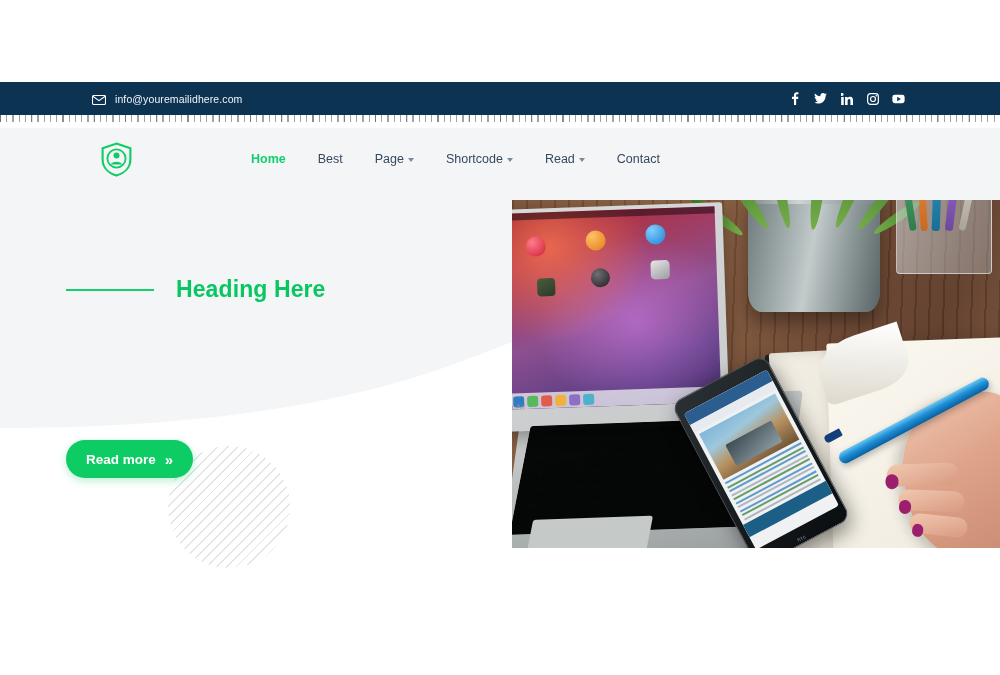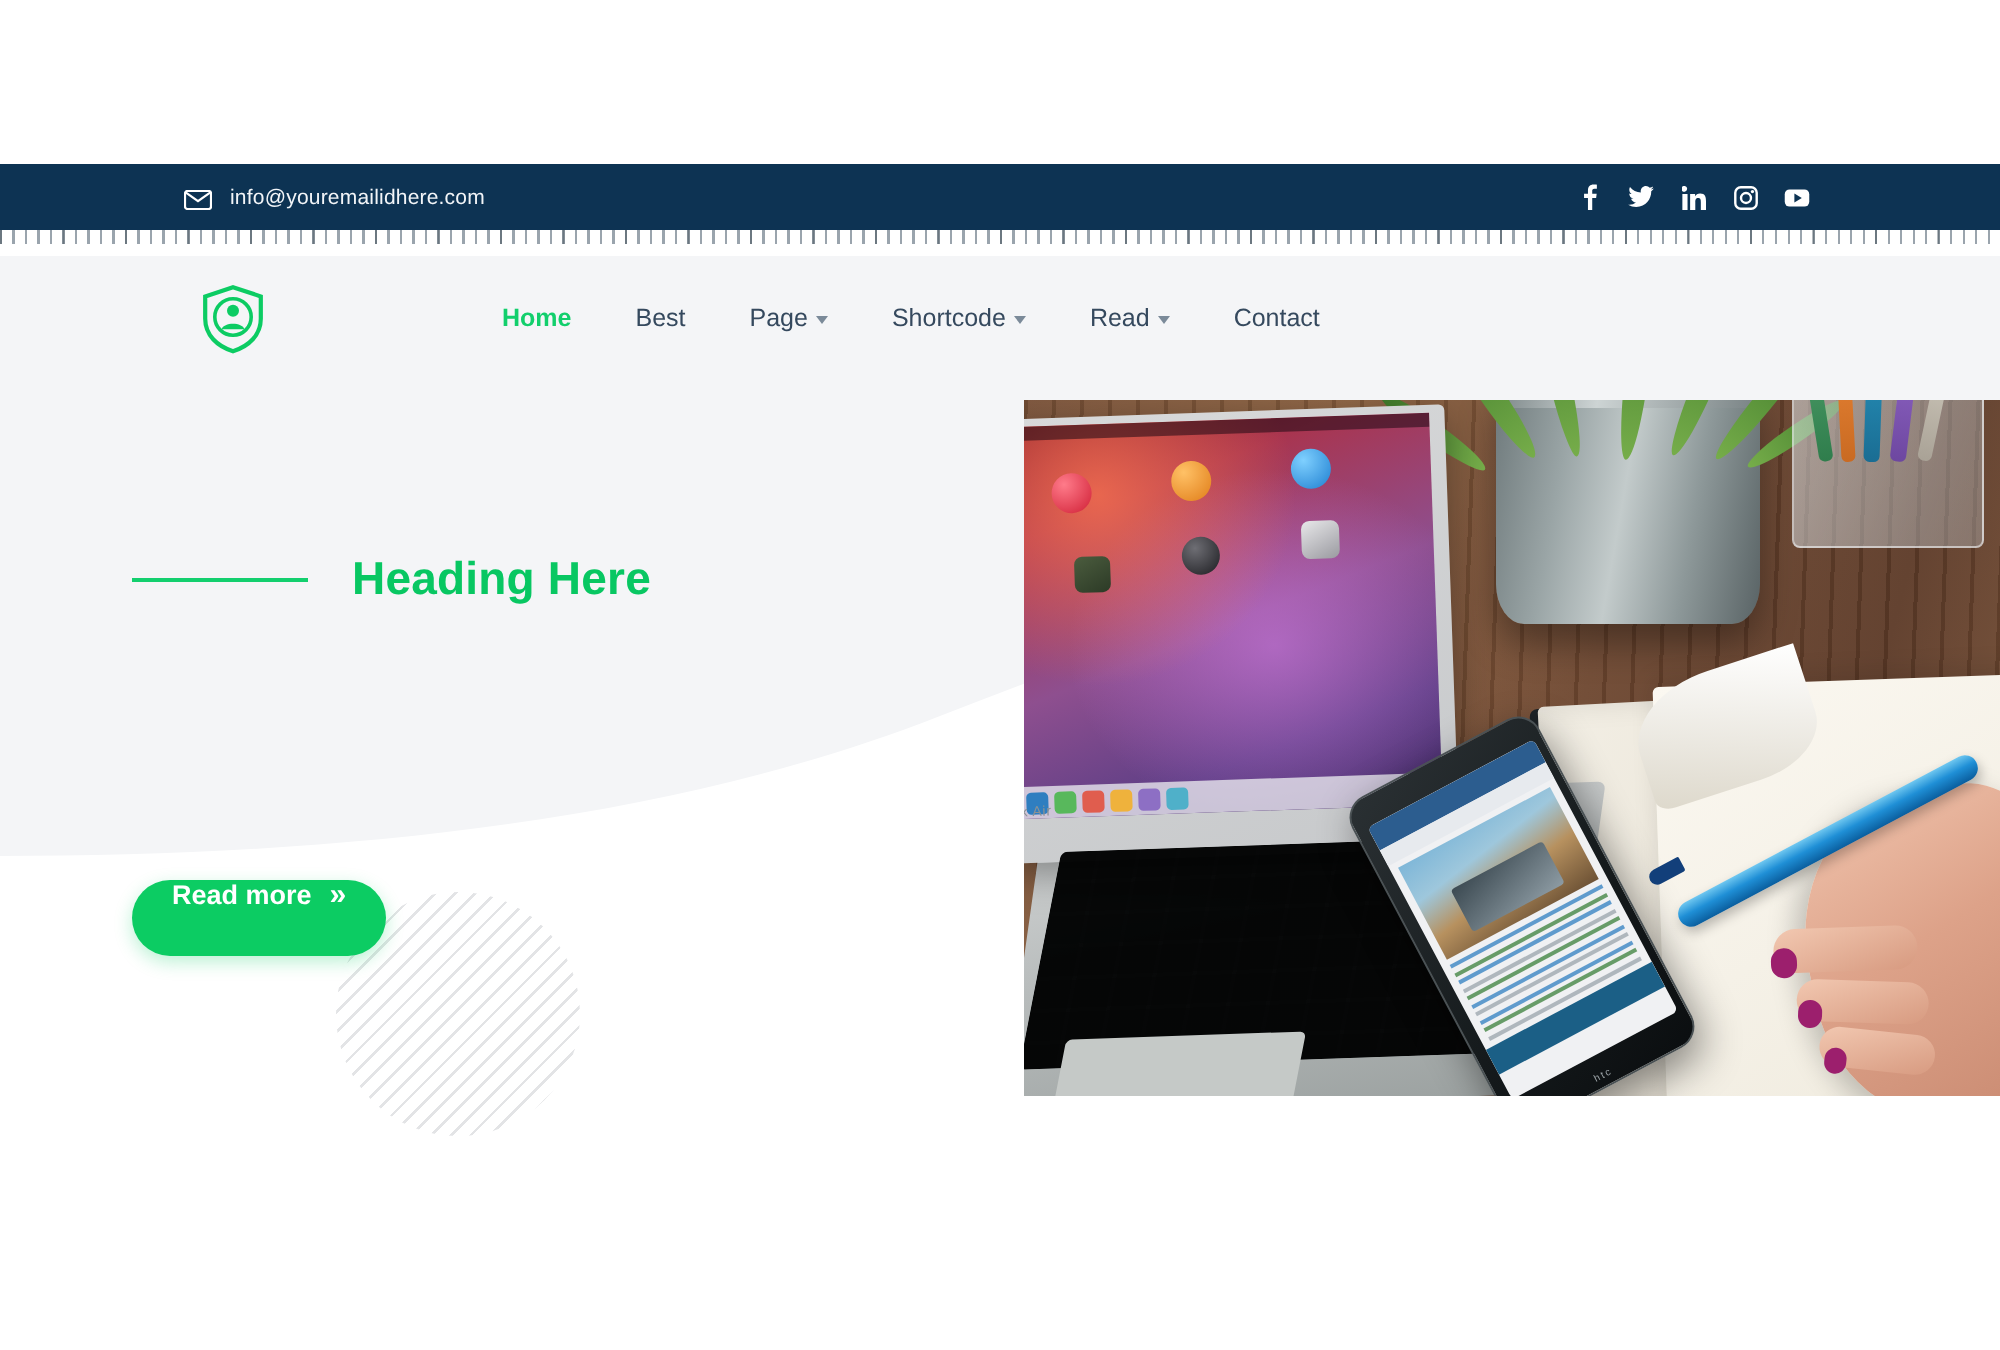--- a/index.html
+++ b/index.html
@@ -100,21 +100,21 @@
   }
   .hero-title {
     position:absolute; left:64px; top:175px; width: 440px;
     font-size: 56px; line-height: 1.0; font-weight: 700; color:#103254;
     letter-spacing: -1.6px;
   }
   .read-more {
     position:absolute; left:66px; top:312px;
     height: 38px; padding: 0 20px; border-radius: 999px; border:none;
     background:#0ccc63; color:#fff; font-size:13.5px; font-weight:700;
-    display:flex; align-items:flex-start; gap:9px; cursor:pointer;
+    display:flex; align-items:center; gap:9px; cursor:pointer;
     box-shadow: 0 3px 9px rgba(12,204,99,.28);
     font-family:"Liberation Sans", sans-serif;
   }
   .read-more .chev { font-size: 15px; line-height:1; }
 
   .deco-circle {
     position:absolute; left: 168px; top: 318px; width: 122px; height: 122px;
     border-radius: 50%;
     background-image: repeating-linear-gradient(135deg,
       #e3e4e6 0px, #e3e4e6 1.3px, rgba(0,0,0,0) 1.3px, rgba(0,0,0,0) 7px);

